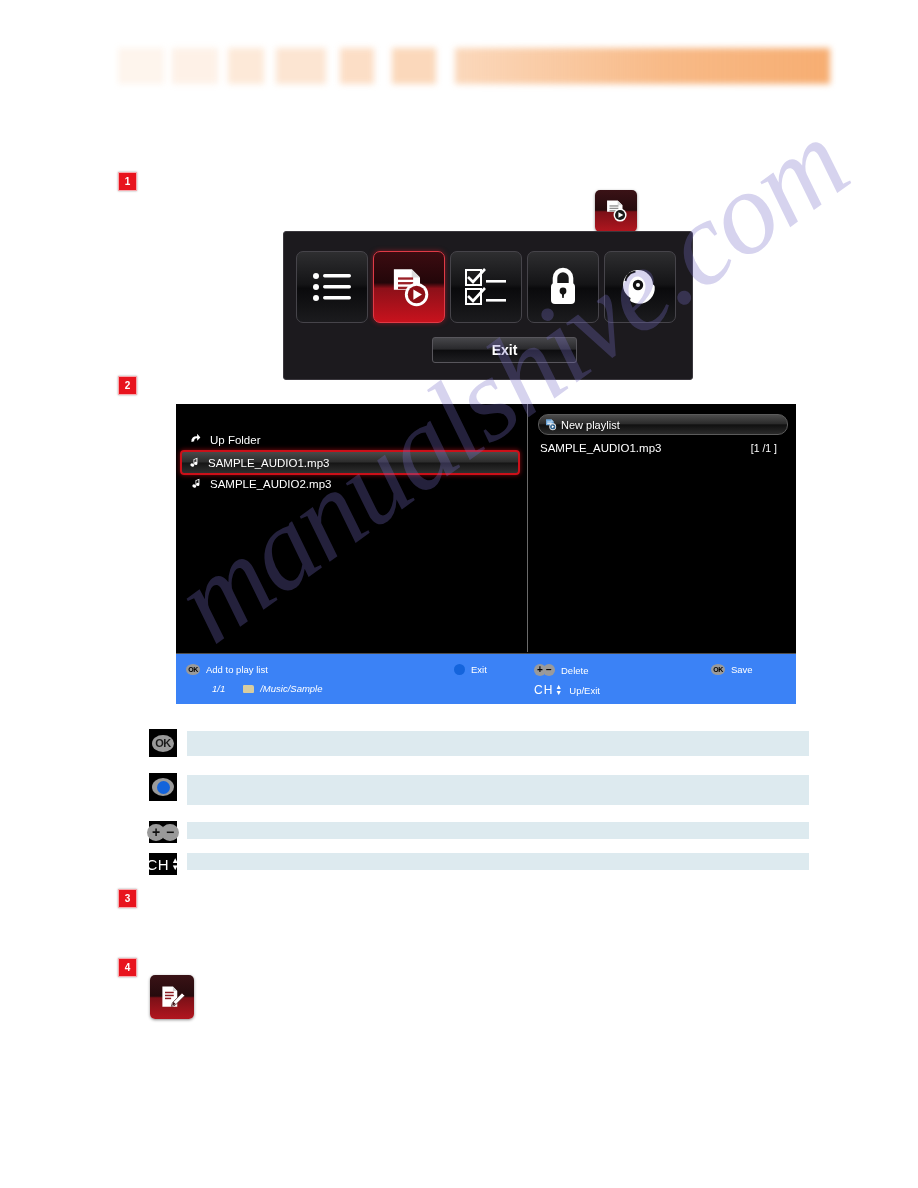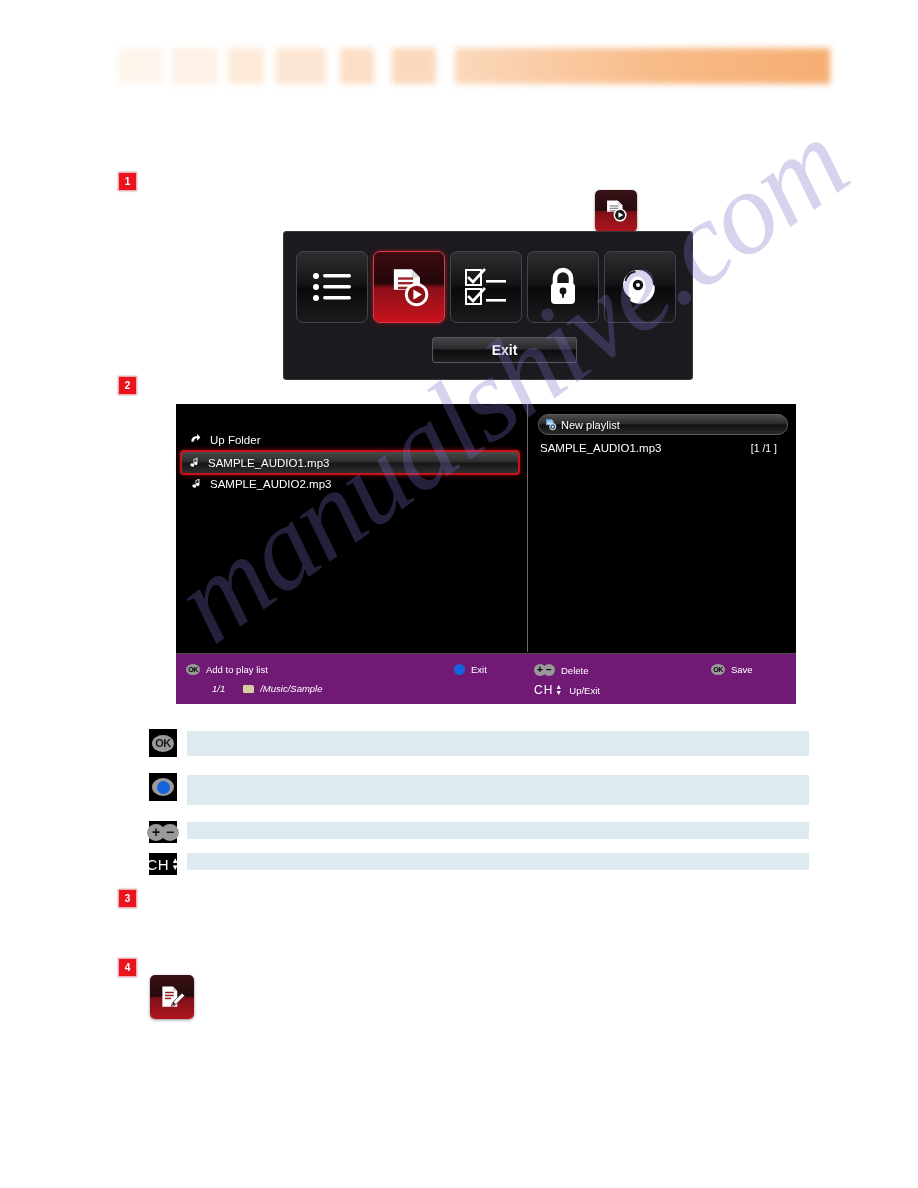--- a/index.html
+++ b/index.html
@@ -189,21 +189,21 @@
     left: 12px;
     color: #ffffff;
     font-size: 11.5px;
   }
 
   
   #osd-footer {
     position: absolute;
     left: 0; top: 249px;
     width: 620px; height: 50px;
-    background: #701a75;
+    background: #3b82f6;
     border-top: 1px solid #4d4d4d;
   }
   .hint {
     position: absolute;
     display: flex;
     align-items: center;
     color: #ffffff;
     font-size: 9.5px;
     white-space: nowrap;
   }

